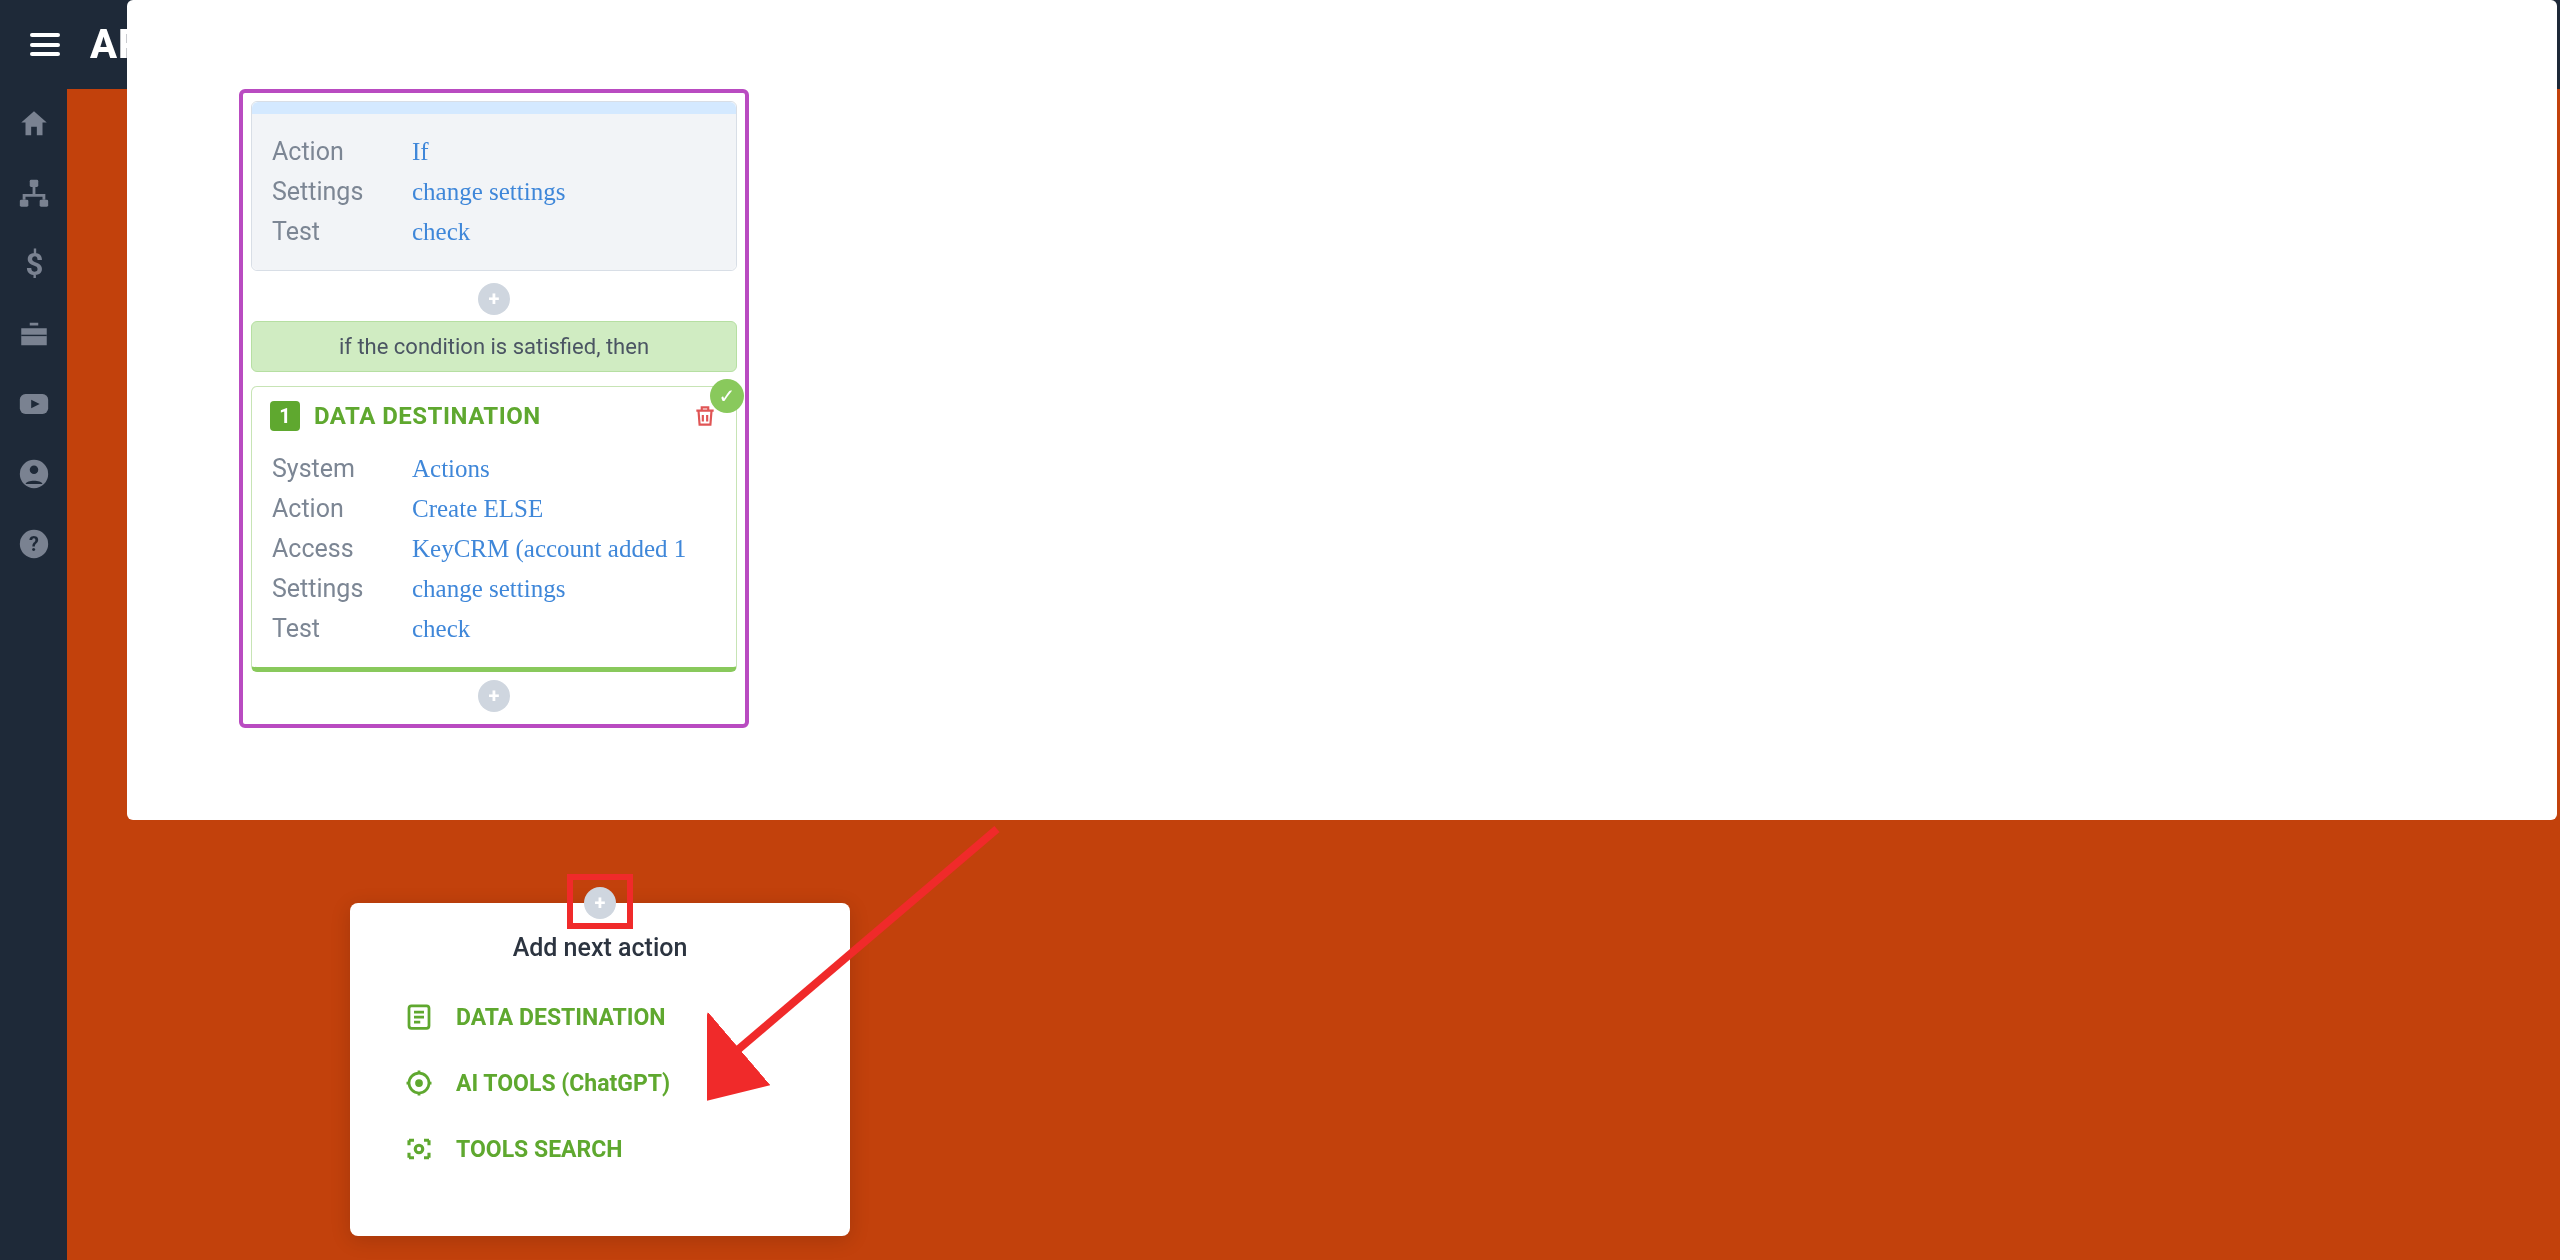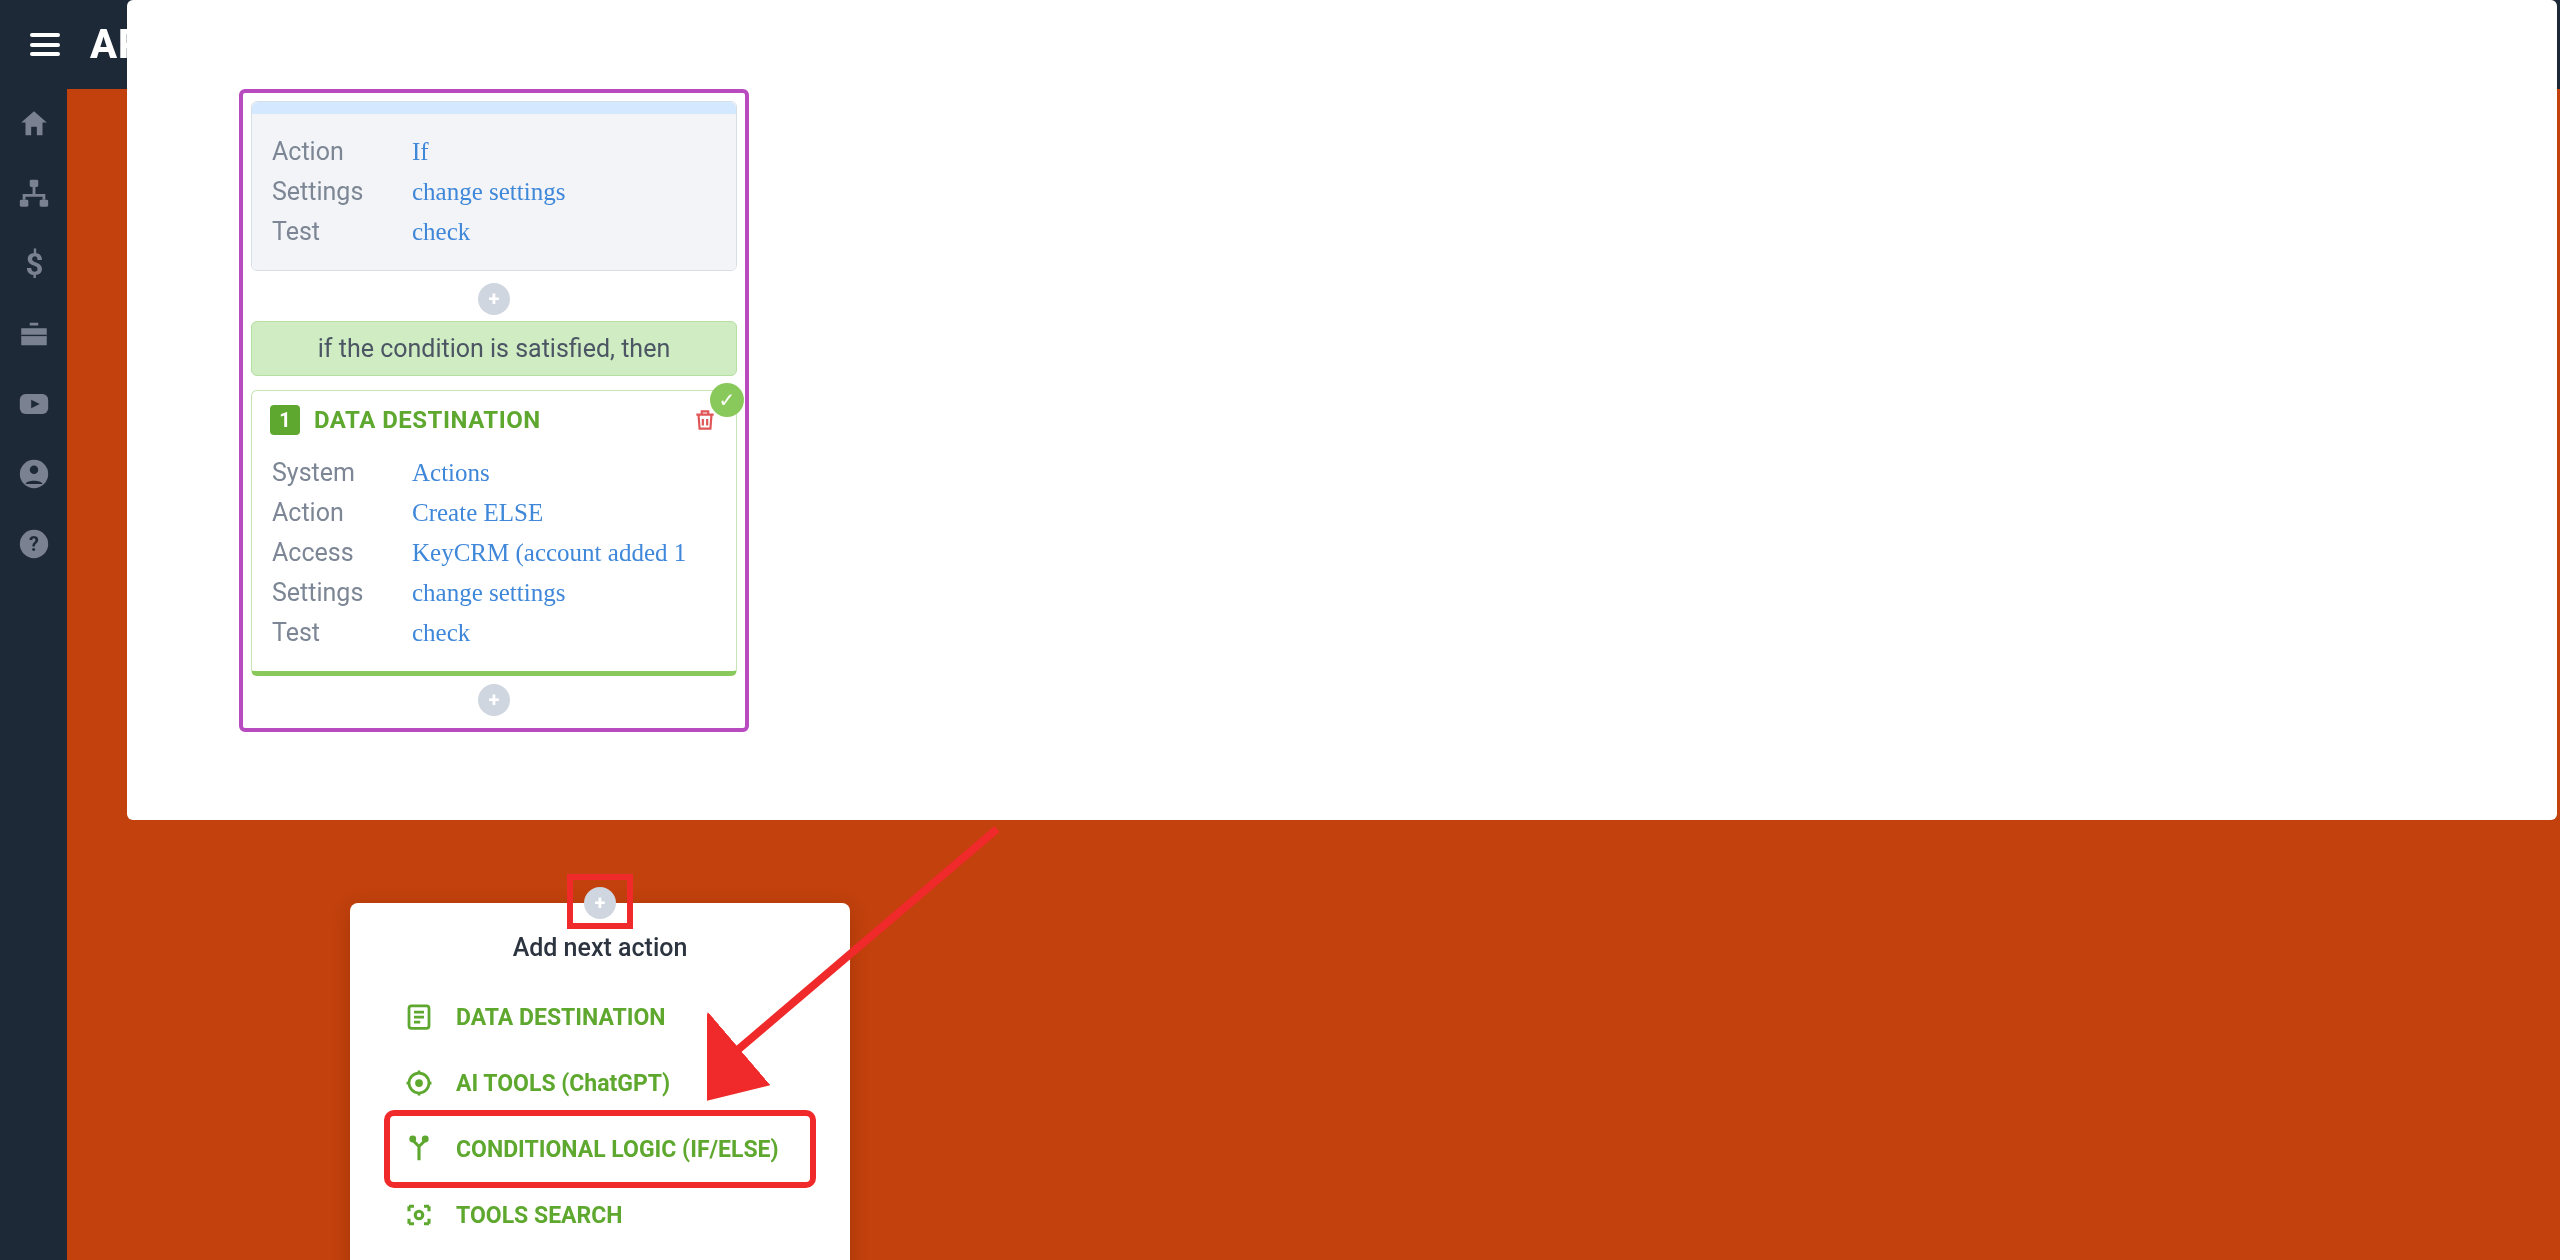--- a/index.html
+++ b/index.html
@@ -44,21 +44,21 @@
 .flow-col { width: 510px; margin-left: 112px; }
 .purple-box { border: 4px solid #b94bc1; border-radius: 6px; padding: 8px 8px 0 8px; background: #fff; }
 .card { background: #fff; border: 1px solid #d8dee6; border-radius: 6px; margin-bottom: 12px; }
 .card-header-strip { height: 12px; background: #d4e9ff; border-radius: 6px 6px 0 0; }
 .card-body { padding: 18px 20px; background: #f2f4f7; border-radius: 0 0 6px 6px; }
 .card-row { display: flex; font-size: 25px; line-height: 1.6; }
 .card-row .k { color: #7c8694; width: 140px; }
 .card-row .v { color: #3f87d9; cursor: pointer; font-family: Liberation Serif, serif; }
 .plus-sep { display: flex; justify-content: center; margin: 6px 0; }
 .plus-circle { width: 32px; height: 32px; border-radius: 50%; background: #cfd6df; color: #fff; display: flex; align-items: center; justify-content: center; font-weight: 700; font-size: 20px; cursor: pointer; }
-.cond-bar { background: #d0ecc2; border: 1px solid #b6dfa2; border-radius: 6px; text-align: center; font-size: 25px; color: #4b5563; padding: 12px 0; margin-bottom: 14px; }
+.cond-bar { background: #d0ecc2; border: 1px solid #b6dfa2; border-radius: 6px; text-align: center; font-size: 22px; color: #4b5563; padding: 12px 0; margin-bottom: 14px; }
 .dest-card { border: 1px solid #c7e4b5; border-bottom: 5px solid #89c95c; border-radius: 6px; position: relative; }
 .dest-card .check-badge { position: absolute; right: -8px; top: -8px; width: 34px; height: 34px; border-radius: 50%; background: #89c95c; color: #fff; display: flex; align-items: center; justify-content: center; font-size: 20px; }
 .dest-header { display: flex; align-items: center; padding: 14px 18px; }
 .dest-header .num { background: #5fa82f; color: #fff; width: 30px; height: 30px; border-radius: 4px; display: flex; align-items: center; justify-content: center; font-weight: 700; font-size: 20px; margin-right: 14px; }
 .dest-header .title { color: #5fa82f; font-weight: 700; font-size: 24px; letter-spacing: 0.5px; }
 .dest-header .trash { margin-left: auto; color: #e05555; cursor: pointer; }
 .dest-body { padding: 4px 20px 18px 20px; }
 .dest-body .card-row .v { color: #3f87d9; }
 .plus-bottom { display: flex; justify-content: center; padding: 8px 0 12px 0; }
 
@@ -258,30 +258,20 @@
       <div class="pop-item">
         <span class="ic">
             <svg viewBox="0 0 24 24" width="30" height="30" fill="none" stroke="#5fa82f" stroke-width="2.2">
               <circle cx="12" cy="12" r="8"></circle>
               <circle cx="12" cy="12" r="2" fill="#5fa82f"></circle>
               <path d="M12 4v-2M12 22v-2M4 12H2M22 12h-2"></path>
             </svg>
           </span>
         <span>AI TOOLS (ChatGPT)</span>
       </div>
-      <div class="pop-item highlight">
-        <span class="ic">
-            <svg viewBox="0 0 24 24" width="30" height="30" fill="none" stroke="#5fa82f" stroke-width="2.5">
-              <path d="M12 21V10M12 10l-5-5M12 10l5-5"></path>
-              <circle cx="7" cy="4" r="1.5" fill="#5fa82f"></circle>
-              <circle cx="17" cy="4" r="1.5" fill="#5fa82f"></circle>
-            </svg>
-          </span>
-        <span>CONDITIONAL LOGIC (IF/ELSE)</span>
-      </div>
       <div class="pop-item">
         <span class="ic">
             <svg viewBox="0 0 24 24" width="30" height="30" fill="none" stroke="#5fa82f" stroke-width="2.5">
               <path d="M4 5h4M4 5v4M20 5h-4M20 5v4M4 19h4M4 19v-4M20 19h-4M20 19v-4"></path>
               <circle cx="12" cy="12" r="3"></circle>
             </svg>
           </span>
         <span>TOOLS SEARCH</span>
       </div>
       <div class="pop-item">

